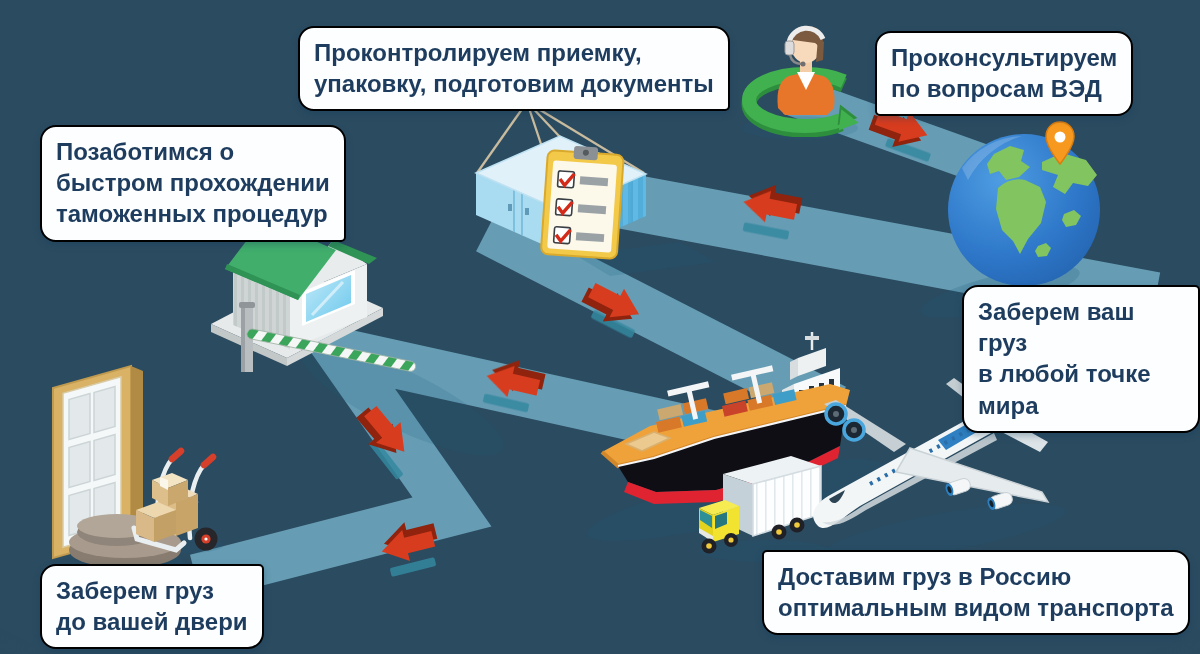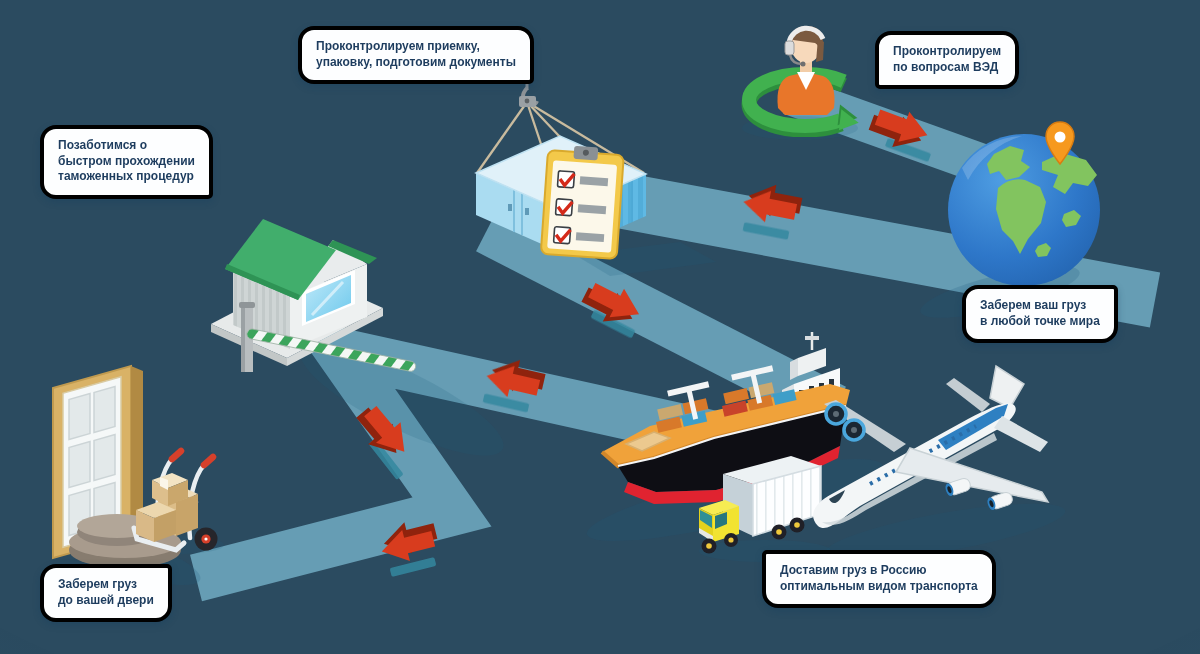--- a/index.html
+++ b/index.html
@@ -9,22 +9,22 @@
     background:
       radial-gradient(ellipse 780px 520px at 46% 40%, rgba(178,223,241,.95), rgba(178,223,241,0) 62%),
       linear-gradient(128deg,#568fb1 0%, #6faecb 22%, #8fccе3 40%, #9cd5ea 52%, #7ccbec 74%, #67c6ee 100%),
       linear-gradient(128deg,#568fb1 0%, #79bcd8 30%, #9cd4e9 52%, #67c6ee 100%);
   }
   .abs{position:absolute;}
   .vignette{position:absolute;inset:0;pointer-events:none;
     background:radial-gradient(130% 130% at 50% 44%, rgba(0,0,0,0) 55%, rgba(24,72,106,.20) 100%);}
   .bubble{
     position:absolute;display:inline-block;white-space:pre-line;
-    background:#fdfeff;border:4px solid #000000;color:#1d3c5e;
-    font-weight:bold;font-size:12px;line-height:1.3;padding:9px 14px 10px;
+    background:#fdfeff;border:2px solid #000000;color:#1d3c5e;
+    font-weight:bold;font-size:24px;line-height:1.3;padding:9px 14px 10px;
     box-shadow:0 3px 7px rgba(18,60,95,.33);
   }
   .b-control{left:298px;top:26px;border-radius:16px 16px 5px 16px;}
   .b-consult{left:875px;top:31px;border-radius:16px 16px 16px 5px;}
   .b-customs{left:40px;top:116px;border-radius:16px 16px 5px 16px;margin-top:9px;}
   .b-pickup{left:962px;top:285px;border-radius:16px 5px 16px 16px;}
   .b-transport{left:762px;top:550px;border-radius:5px 16px 16px 16px;}
   .b-door{left:40px;top:564px;border-radius:16px 5px 16px 16px;}
 </style>
 </head>
@@ -403,21 +403,21 @@
         <ellipse cx="1.5" cy="6.5" rx="3.6" ry="6.5" fill="#2d7fc0"></ellipse>
         <ellipse cx="1.5" cy="6.5" rx="1.8" ry="3.6" fill="#16212a"></ellipse>
       </g>
     </g>
   </svg>
 
   <div class="vignette"></div>
 
   <div class="bubble b-control">Проконтролируем приемку,
 упаковку, подготовим документы</div>
-  <div class="bubble b-consult">Проконтролируем
+  <div class="bubble b-consult">Проконсультируем
 по вопросам ВЭД</div>
   <div class="bubble b-customs">Позаботимся о
 быстром прохождении
 таможенных процедур</div>
   <div class="bubble b-pickup">Заберем ваш груз
 в любой точке мира</div>
   <div class="bubble b-transport">Доставим груз в Россию
 оптимальным видом транспорта</div>
   <div class="bubble b-door">Заберем груз
 до вашей двери</div>

